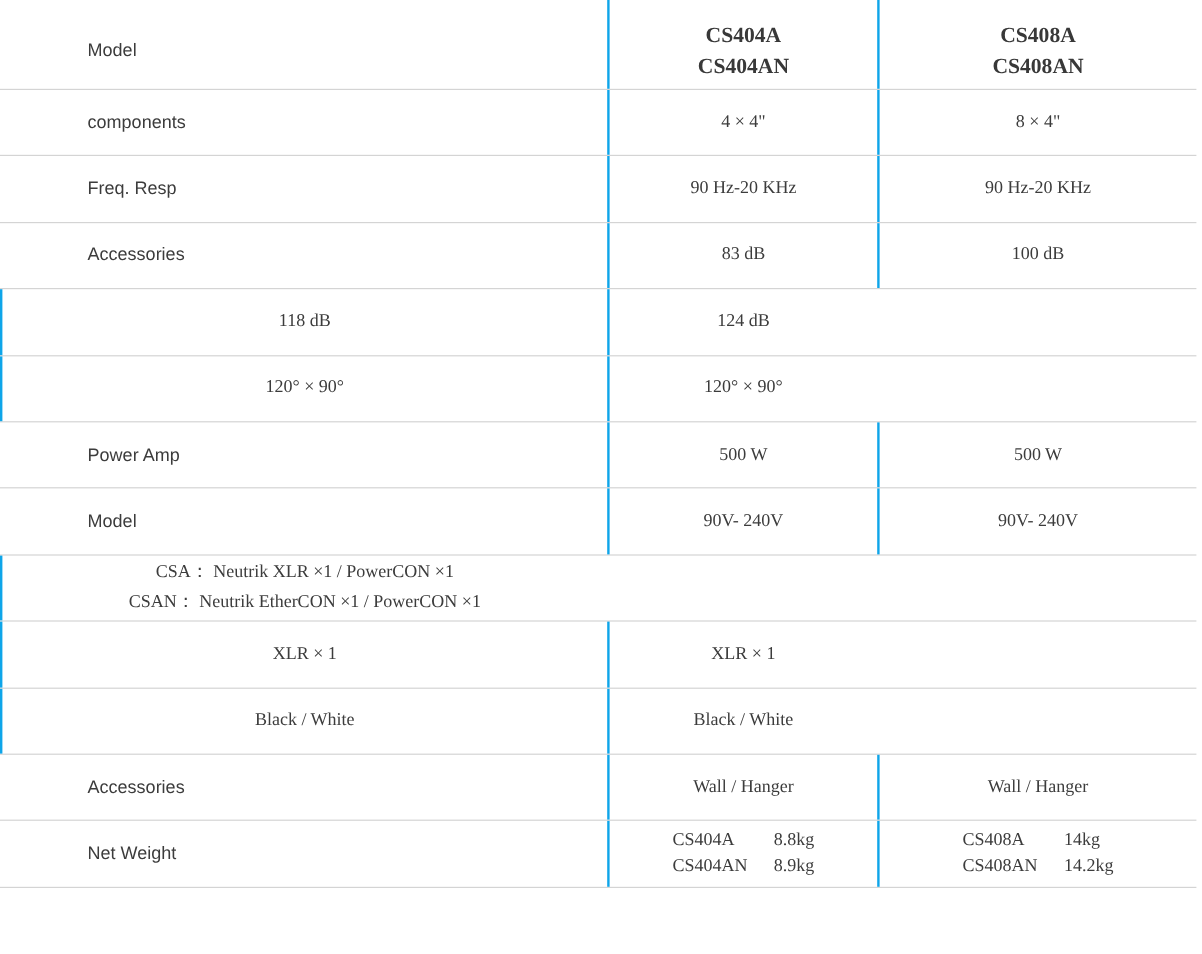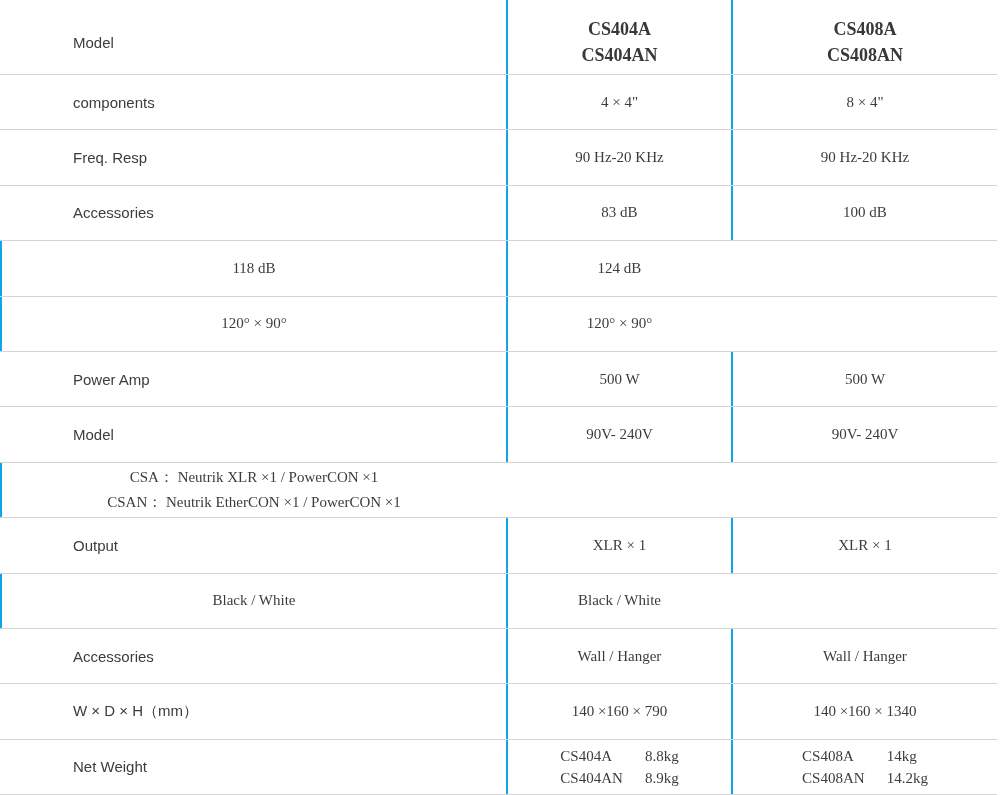--- a/index.html
+++ b/index.html
@@ -130,41 +130,35 @@
   </div>
 
   <div class="row merged-row">
     <div class="cell val-cell multiline input-cell">
       <span>CSA： Neutrik XLR ×1 / PowerCON ×1</span>
       <span>CSAN： Neutrik EtherCON ×1 / PowerCON ×1</span>
     </div>
   </div>
 
   <div class="row">
-    <div class="cell label-cell">Output</div>
     <div class="cell val-cell">XLR × 1</div>
     <div class="cell val-cell">XLR × 1</div>
   </div>
 
   <div class="row">
     <div class="cell val-cell">Black / White</div>
     <div class="cell val-cell">Black / White</div>
   </div>
 
   <div class="row">
     <div class="cell label-cell">Accessories</div>
     <div class="cell val-cell">Wall / Hanger</div>
     <div class="cell val-cell">Wall / Hanger</div>
   </div>
 
-  <div class="row">
-    <div class="cell label-cell">W × D × H（mm）</div>
-    <div class="cell val-cell">140 ×160 × 790</div>
-    <div class="cell val-cell">140 ×160 × 1340</div>
-  </div>
 
   <div class="row">
     <div class="cell label-cell">Net Weight</div>
     <div class="cell val-cell">
       <span class="weight-grid">
         <span>CS404A</span>
         <span>8.8kg</span>
         <span>CS404AN</span>
         <span>8.9kg</span>
       </span>

